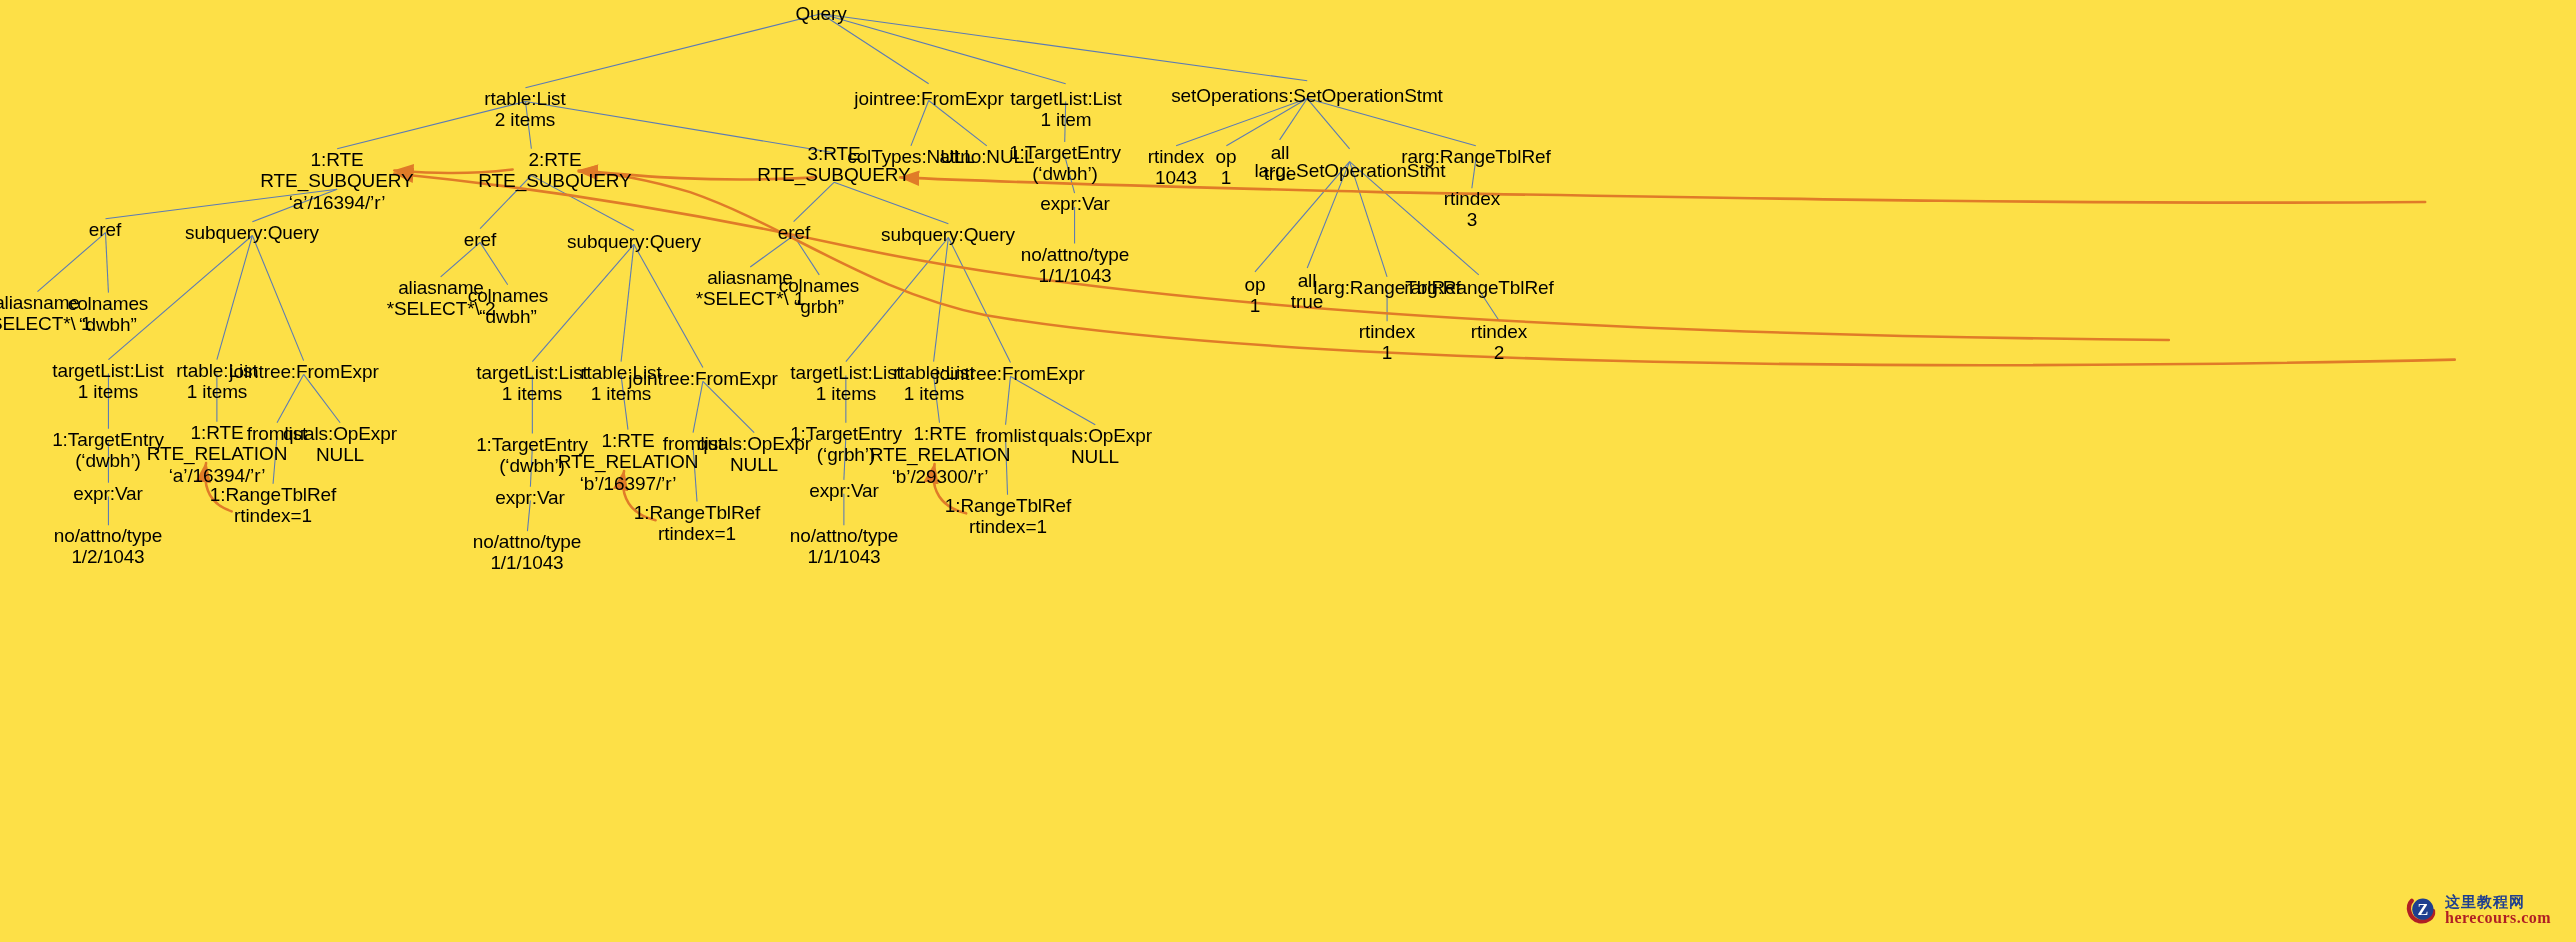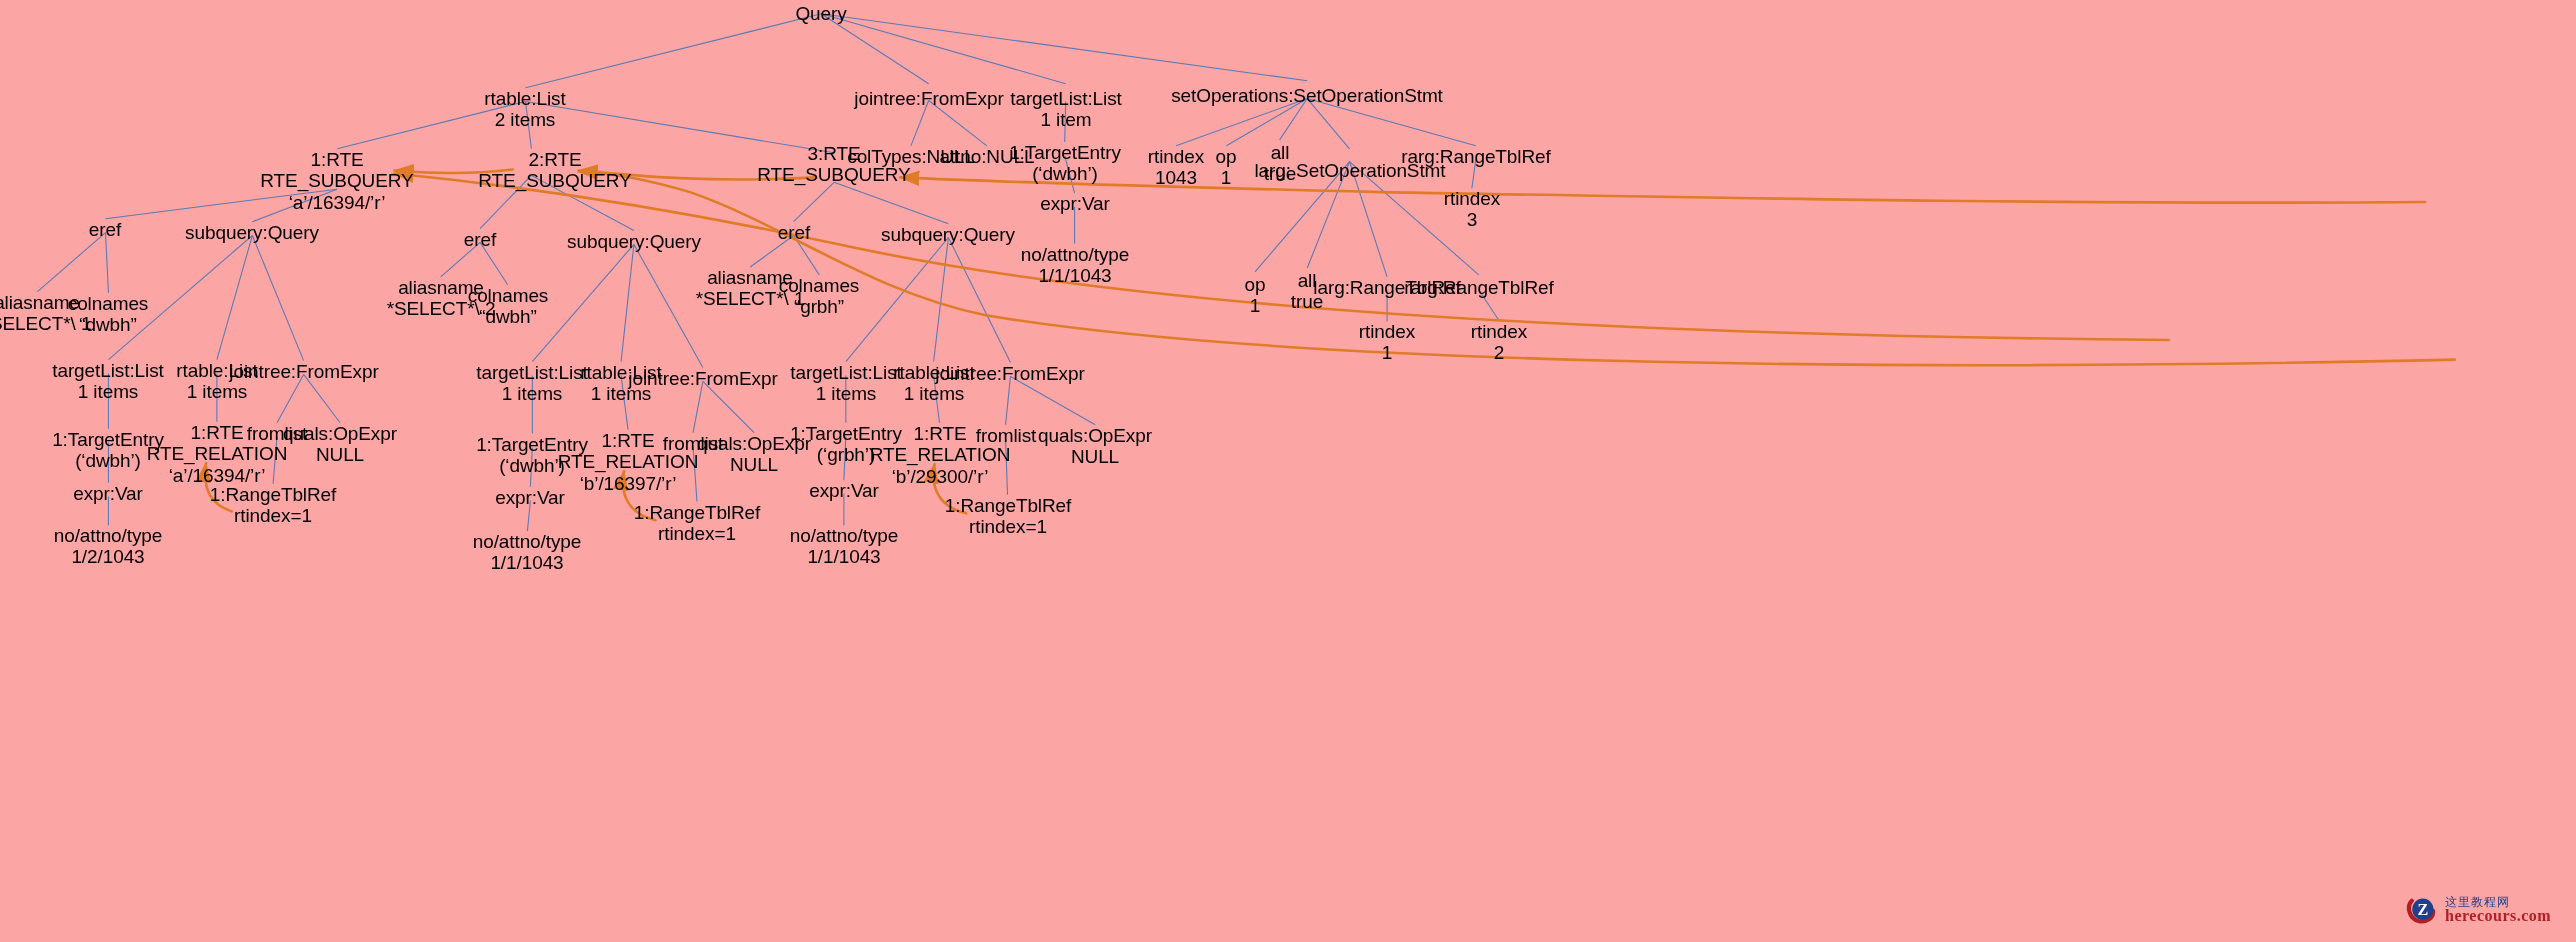--- a/index.html
+++ b/index.html
@@ -4,21 +4,21 @@
 <style>
   html, body {
     margin: 0;
     padding: 0;
     background: #ffffff;
   }
   #canvas {
     position: relative;
     width: 2576px;
     height: 942px;
-    background: #fca5a5;
+    background: #fde047;
     font-family: "Liberation Sans", sans-serif;
     overflow: hidden;
   }
   #edges {
     position: absolute;
     left: 0;
     top: 0;
     width: 2576px;
     height: 942px;
     pointer-events: none;
@@ -45,22 +45,22 @@
     height: 34px;
     position: relative;
   }
   .wm-text {
     display: flex;
     flex-direction: column;
     line-height: 1.0;
   }
   .wm-cn {
     font-family: "DejaVu Sans", sans-serif;
-    font-size: 12px;
-    font-weight: normal;
+    font-size: 15px;
+    font-weight: bold;
     color: #1f3f8f;
     letter-spacing: 1px;
   }
   .wm-en {
     font-family: "Liberation Serif", serif;
     font-size: 16px;
     font-weight: bold;
     color: #b01f24;
     letter-spacing: 0.5px;
   }

